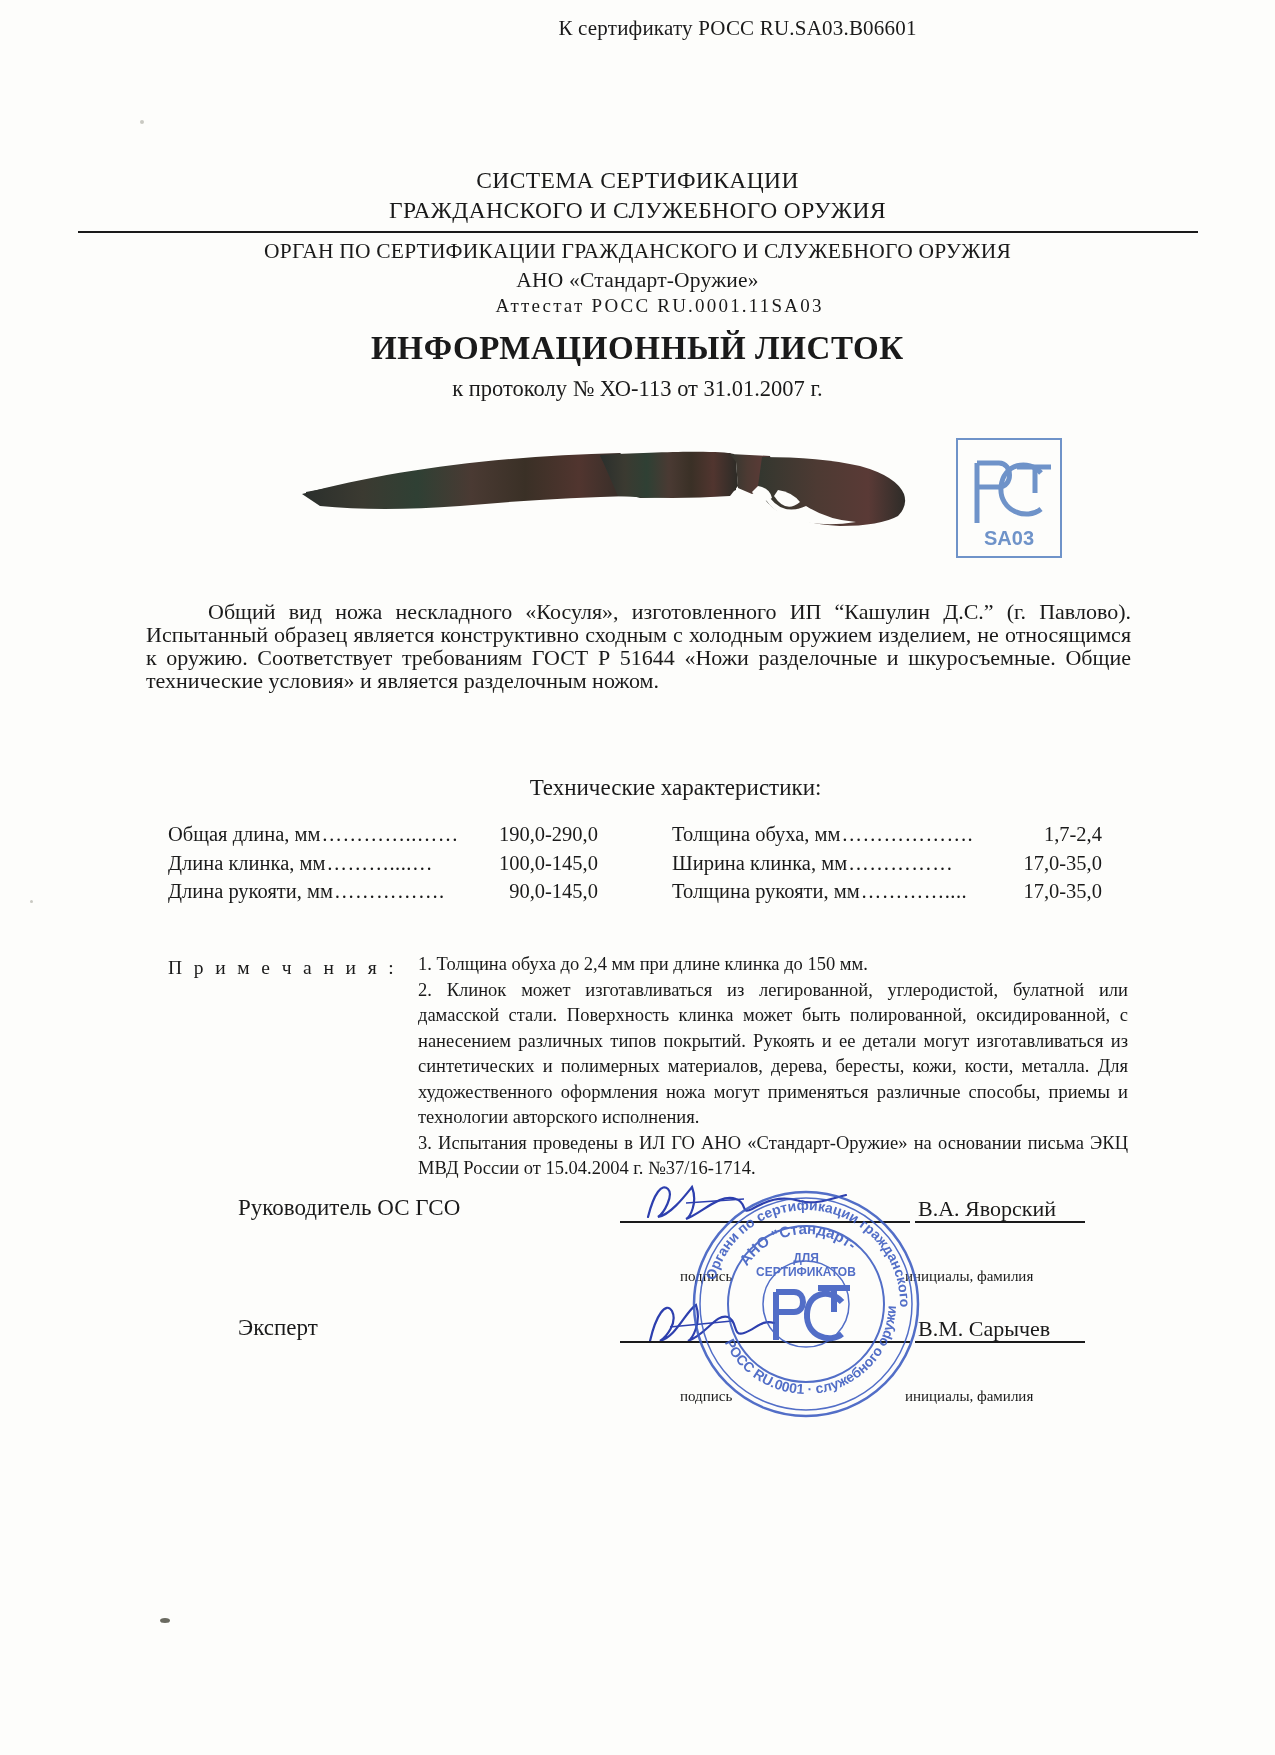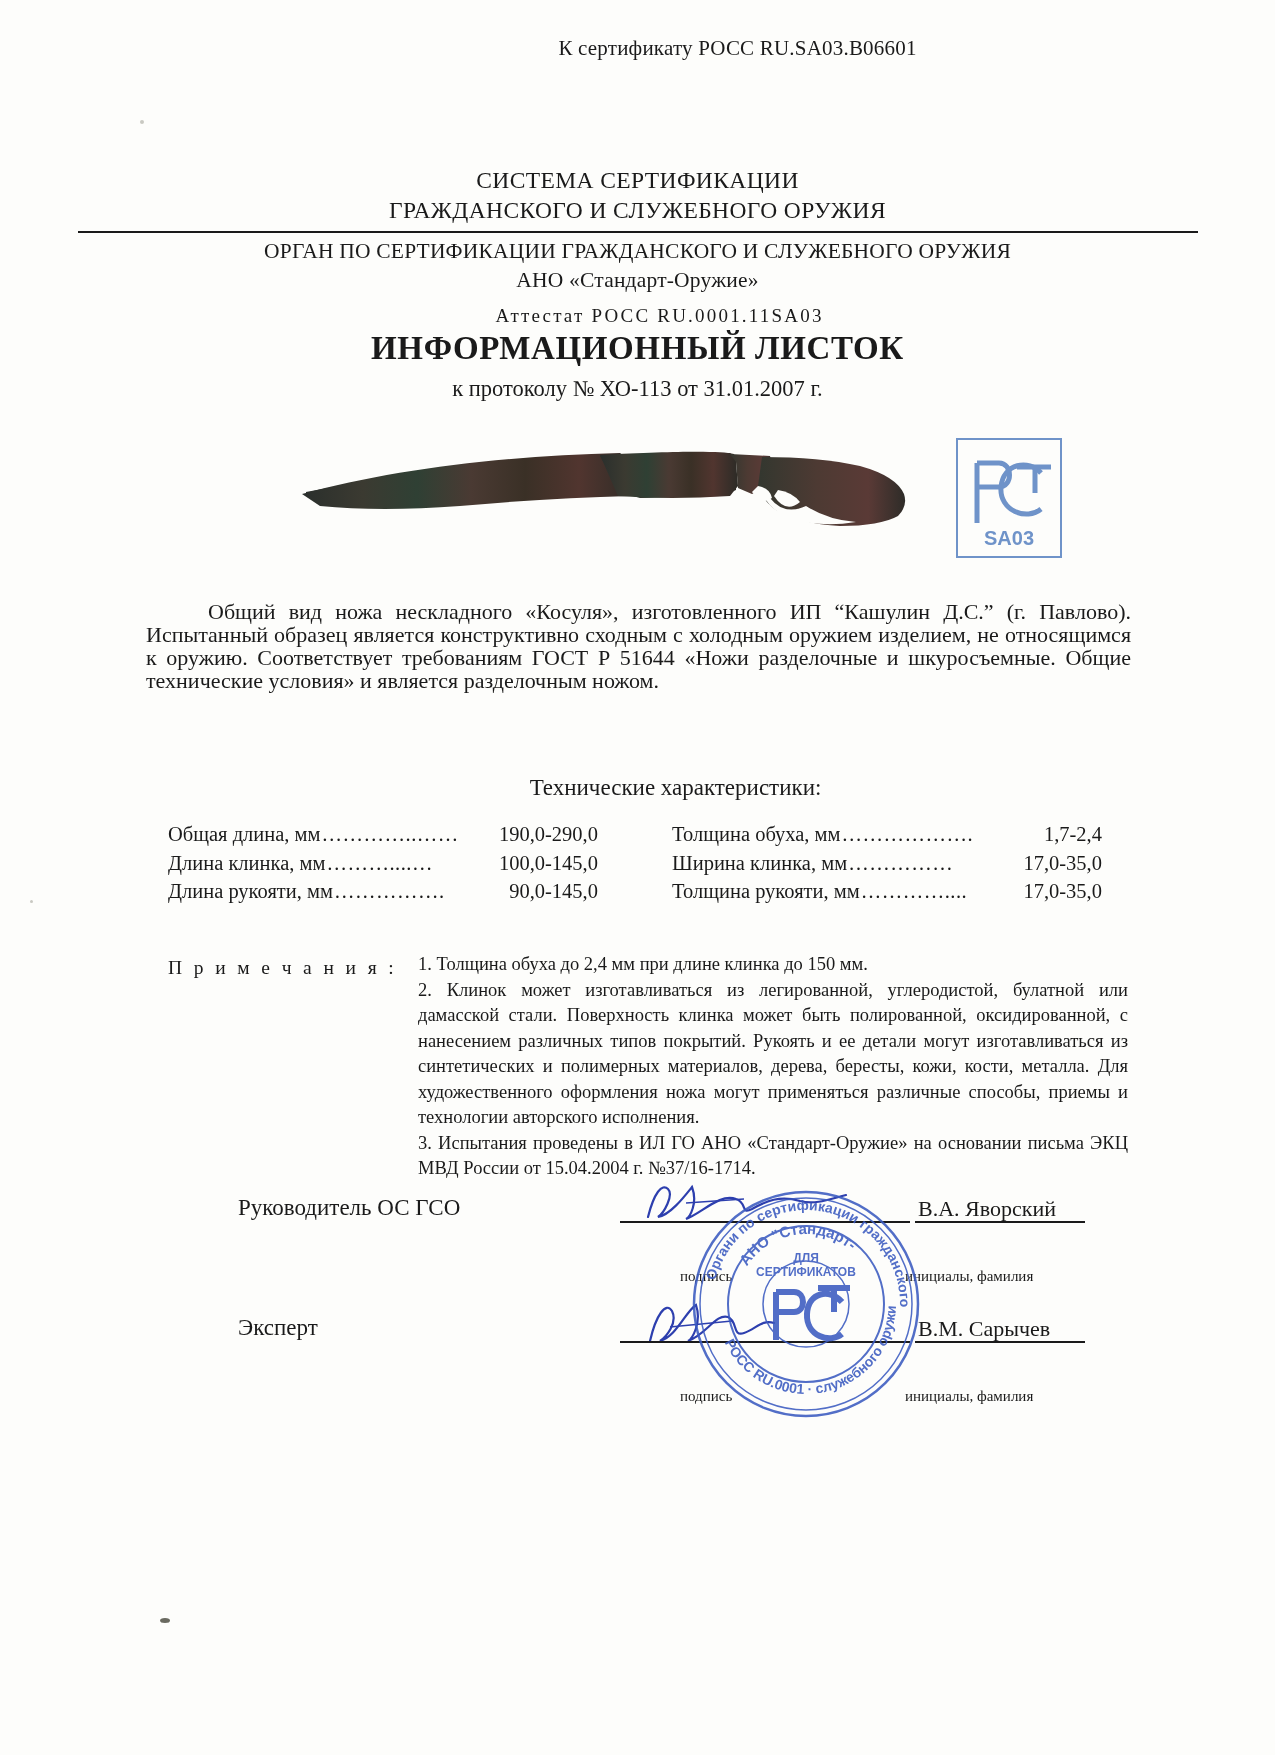--- a/index.html
+++ b/index.html
@@ -17,21 +17,21 @@
   }
   .page {
     position: absolute;
     inset: 0;
     background: #fdfdfb;
   }
 
   
   .cert-ref {
     position: absolute;
-    top: 36px;
+    top: 16px;
     left: 0;
     width: 1275px;
     text-align: center;
     padding-left: 200px;
     box-sizing: border-box;
     font-size: 21px;
     letter-spacing: .2px;
   }
 
   .head-block {
@@ -56,21 +56,21 @@
     font-size: 21.5px;
     line-height: 29px;
     letter-spacing: .2px;
   }
   .org-line.italic-name {
     font-size: 21.5px;
   }
   .attestat {
     font-size: 19px;
     letter-spacing: 2.2px;
-    margin-top: 10px;
+    margin-top: 0;
     padding-left: 44px;
   }
 
   .title-block {
     position: absolute;
     top: 330px;
     left: 0;
     width: 1275px;
     text-align: center;
   }

